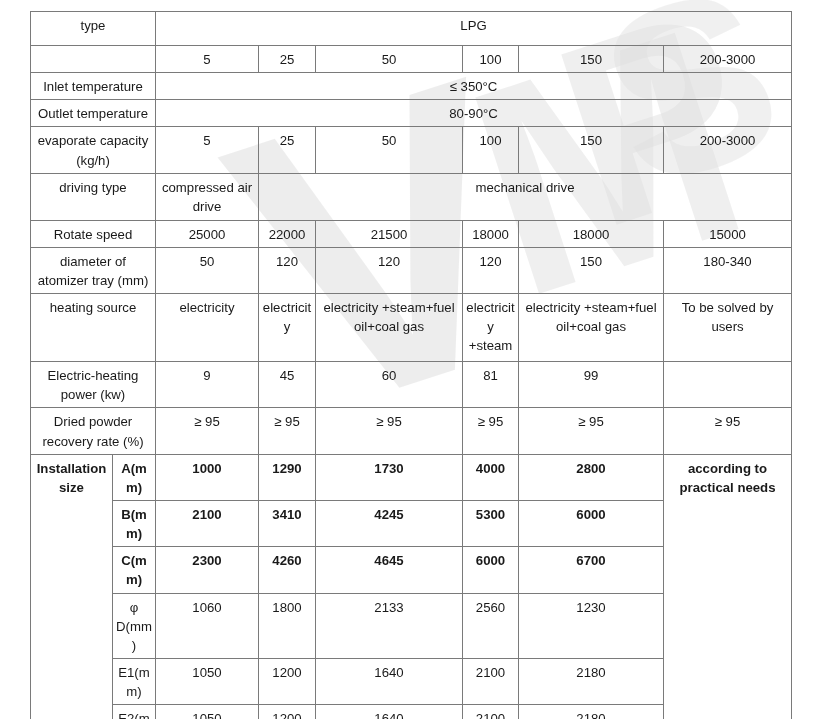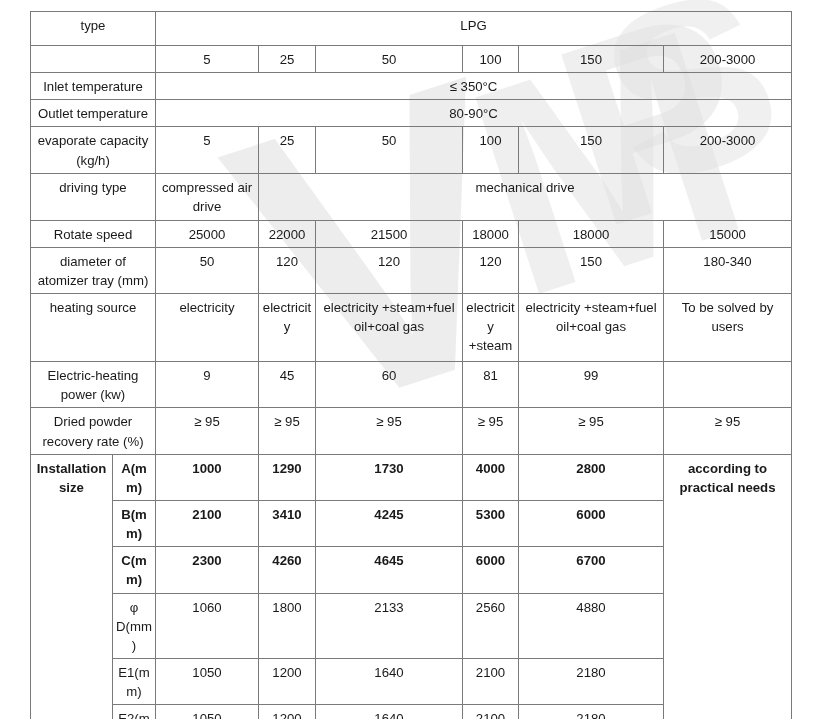--- a/index.html
+++ b/index.html
@@ -221,21 +221,21 @@
       <td>6000</td>
       <td>6700</td>
     </tr>
 
     <tr class="h-row2">
       <td>φ D(mm)</td>
       <td>1060</td>
       <td>1800</td>
       <td>2133</td>
       <td>2560</td>
-      <td>4880</td>
+      <td>1230</td>
     </tr>
 
     <tr class="h-row2">
       <td>E1(mm)</td>
       <td>1050</td>
       <td>1200</td>
       <td>1640</td>
       <td>2100</td>
       <td>2180</td>
     </tr>

